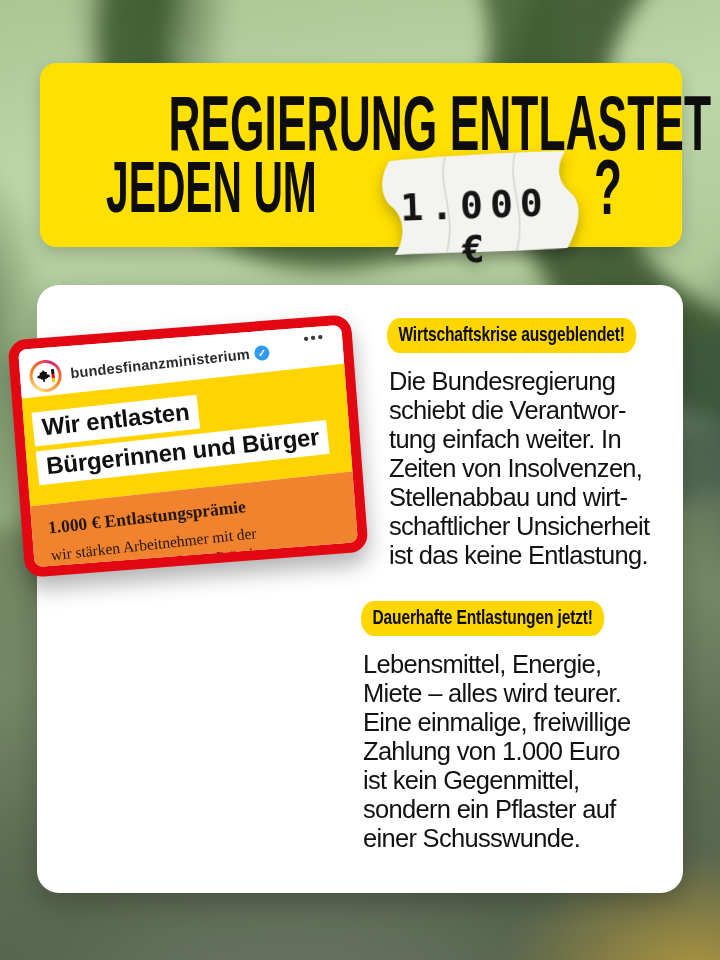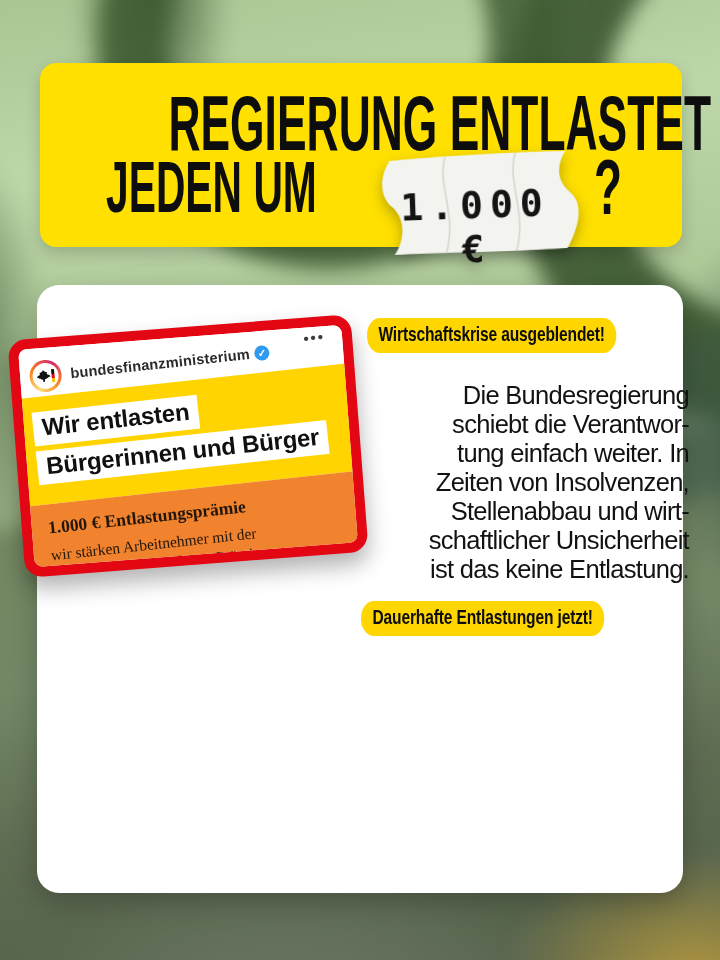--- a/index.html
+++ b/index.html
@@ -74,28 +74,28 @@
                padding:15px 0 0 18px;display:flex;flex-direction:column;align-items:flex-start;gap:5px;}
   .mark{background:#fff;color:#101010;font-weight:bold;font-size:24px;line-height:1.08;
         padding:3px 9px 5px;letter-spacing:-.2px;white-space:nowrap;}
   .post-orange{flex:1 1 auto;background:var(--post-orange);box-sizing:border-box;
                padding:13px 0 0 22px;font-family:"Liberation Serif",serif;color:#23170c;}
   .premium-title{font-weight:bold;font-size:17.5px;}
   .premium-sub{margin-top:7px;font-size:15.5px;line-height:1.3;white-space:pre-line;}
 
   
   .sec{position:absolute;width:322px;}
-  .sec-tr{left:330px;top:33px;}
+  .sec-tr{left:350px;top:33px;}
   .sec-bl{left:30px;top:316px;}
   .sec-br{left:324px;top:316px;}
   .pill{display:inline-block;background:var(--badge-yellow);border-radius:17px;
         padding:4px 15px 7px;font-size:20.5px;font-weight:bold;letter-spacing:-.2px;
         color:#0d0d0d;white-space:nowrap;transform:scale(.76,1);transform-origin:0 50%;}
-  .body{margin:28px 0 0 2px;font-size:25.5px;line-height:29px;letter-spacing:-.7px;
-        color:#121212;white-space:pre-line;text-align:right;}
+  .body{margin:14px 0 0 2px;font-size:25.5px;line-height:29px;letter-spacing:-.7px;
+        color:#121212;white-space:pre-line;}
 </style>
 </head>
 <body>
 
 <div class="page">
 
   <div class="bg">
     <div class="bg-base"></div>
     <div class="bg-rope"></div>
     <div class="bg-texture"></div>
@@ -155,16 +155,23 @@
 tung einfach weiter. In
 Zeiten von Insolvenzen,
 Stellenabbau und wirt-
 schaftlicher Unsicherheit
 ist das keine Entlastung.</p>
     </section>
 
 
     <section class="sec sec-br">
       <span class="pill">Dauerhafte Entlastungen jetzt!</span>
+      <p class="body">Lebensmittel, Energie,
+Miete – alles wird teurer.
+Eine einmalige, freiwillige
+Zahlung von 1.000 Euro
+ist kein Gegenmittel,
+sondern ein Pflaster auf
+einer Schusswunde.</p>
     </section>
 
   </main>
 </div>
 
 </body></html>

